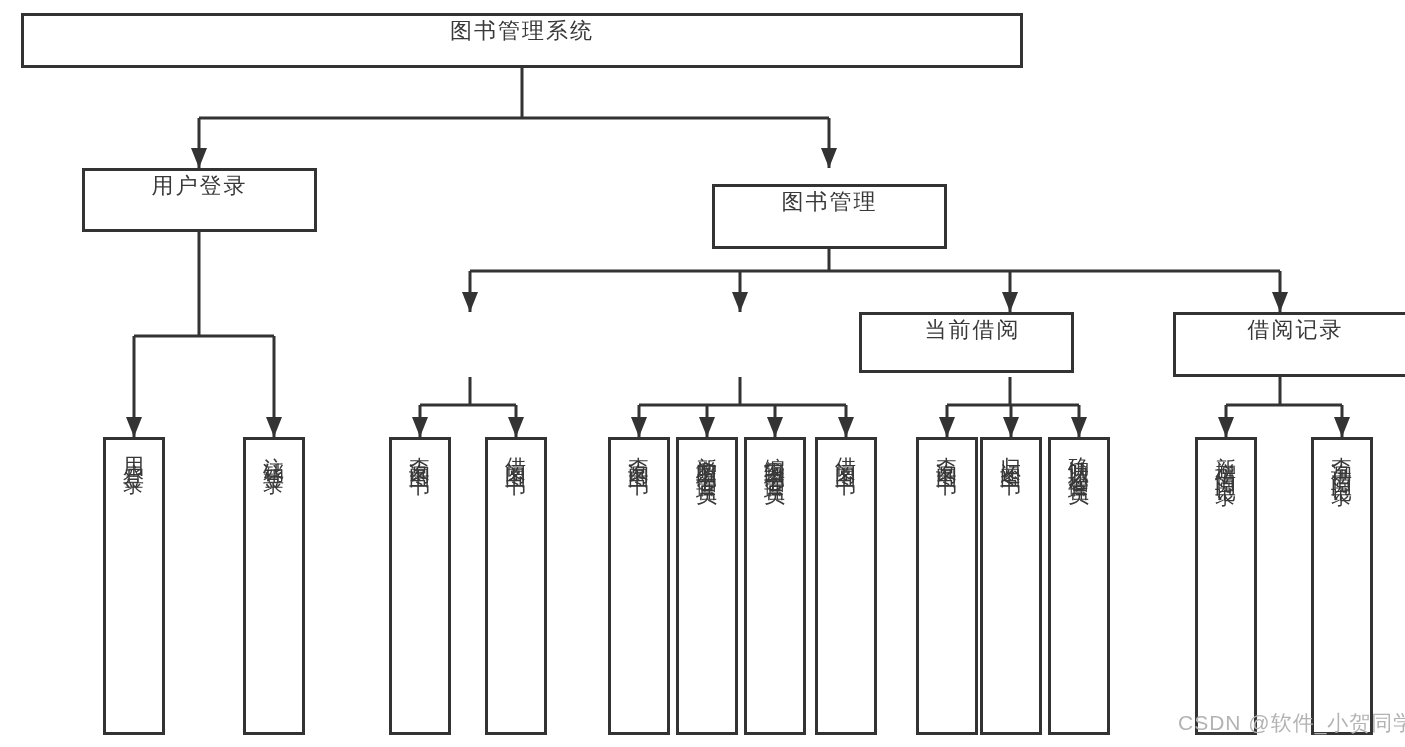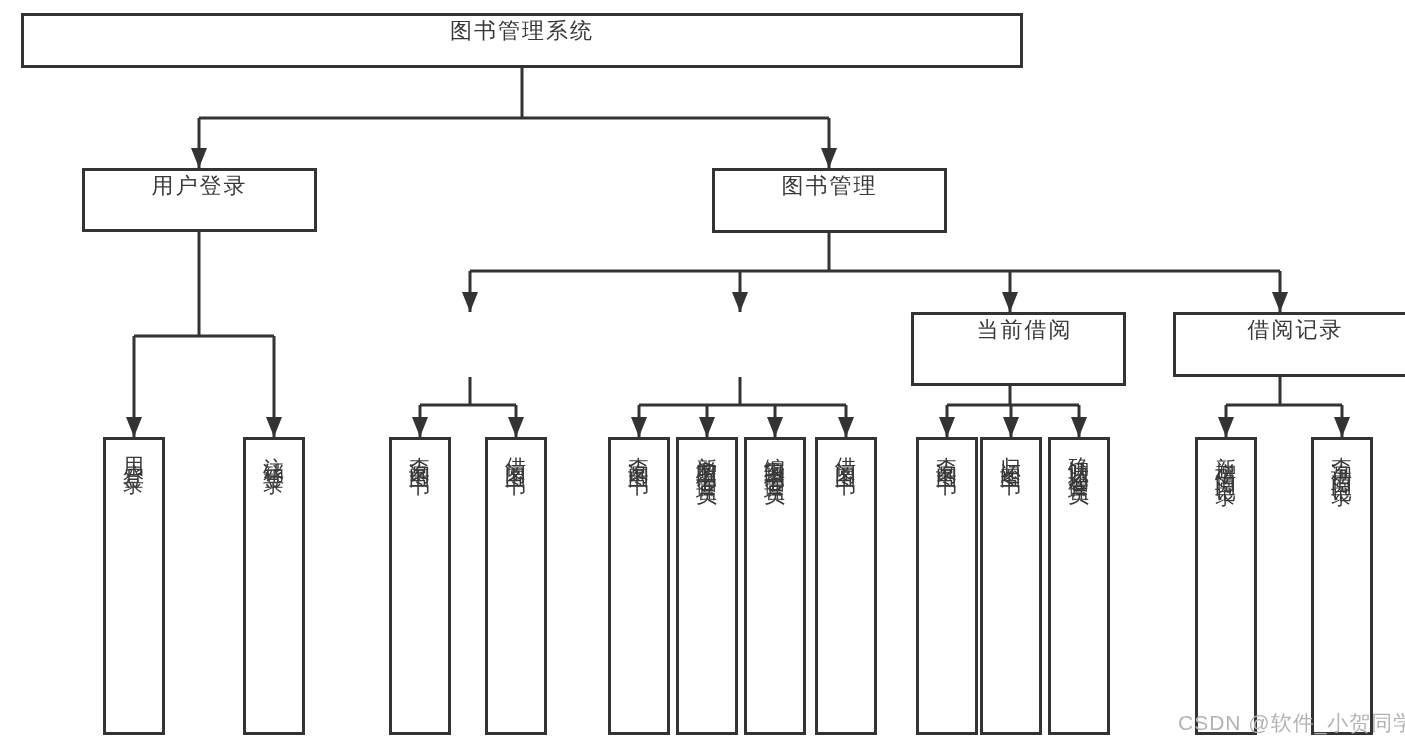--- a/index.html
+++ b/index.html
@@ -94,25 +94,25 @@
     </g>
   </svg>
 
   <div class="box" style="left:21px; top:13px; width:1002px; height:55px;">
     <span class="hlabel">图书管理系统</span>
   </div>
 
   <div class="box" style="left:82px; top:168px; width:235px; height:64px;">
     <span class="hlabel">用户登录</span>
   </div>
-  <div class="box" style="left:712px; top:168px; width:235px; height:65px;">
+  <div class="box" style="left:712px; top:184px; width:235px; height:65px;">
     <span class="hlabel">图书管理</span>
   </div>
 
-  <div class="box" style="left:911px; top:312px; width:215px; height:74px;padding-left:12px;">
+  <div class="box" style="left:859px; top:312px; width:215px; height:61px;padding-left:12px;">
     <span class="hlabel">当前借阅</span>
   </div>
   <div class="box" style="left:1173px; top:312px; width:245px; height:65px;">
     <span class="hlabel">借阅记录</span>
   </div>
 
   <div class="box vbox" style="left:103px; top:437px; width:62px; height:298px;">
     <span class="vlabel">用户登录</span>
   </div>
   <div class="box vbox" style="left:243px; top:437px; width:62px; height:298px;">

